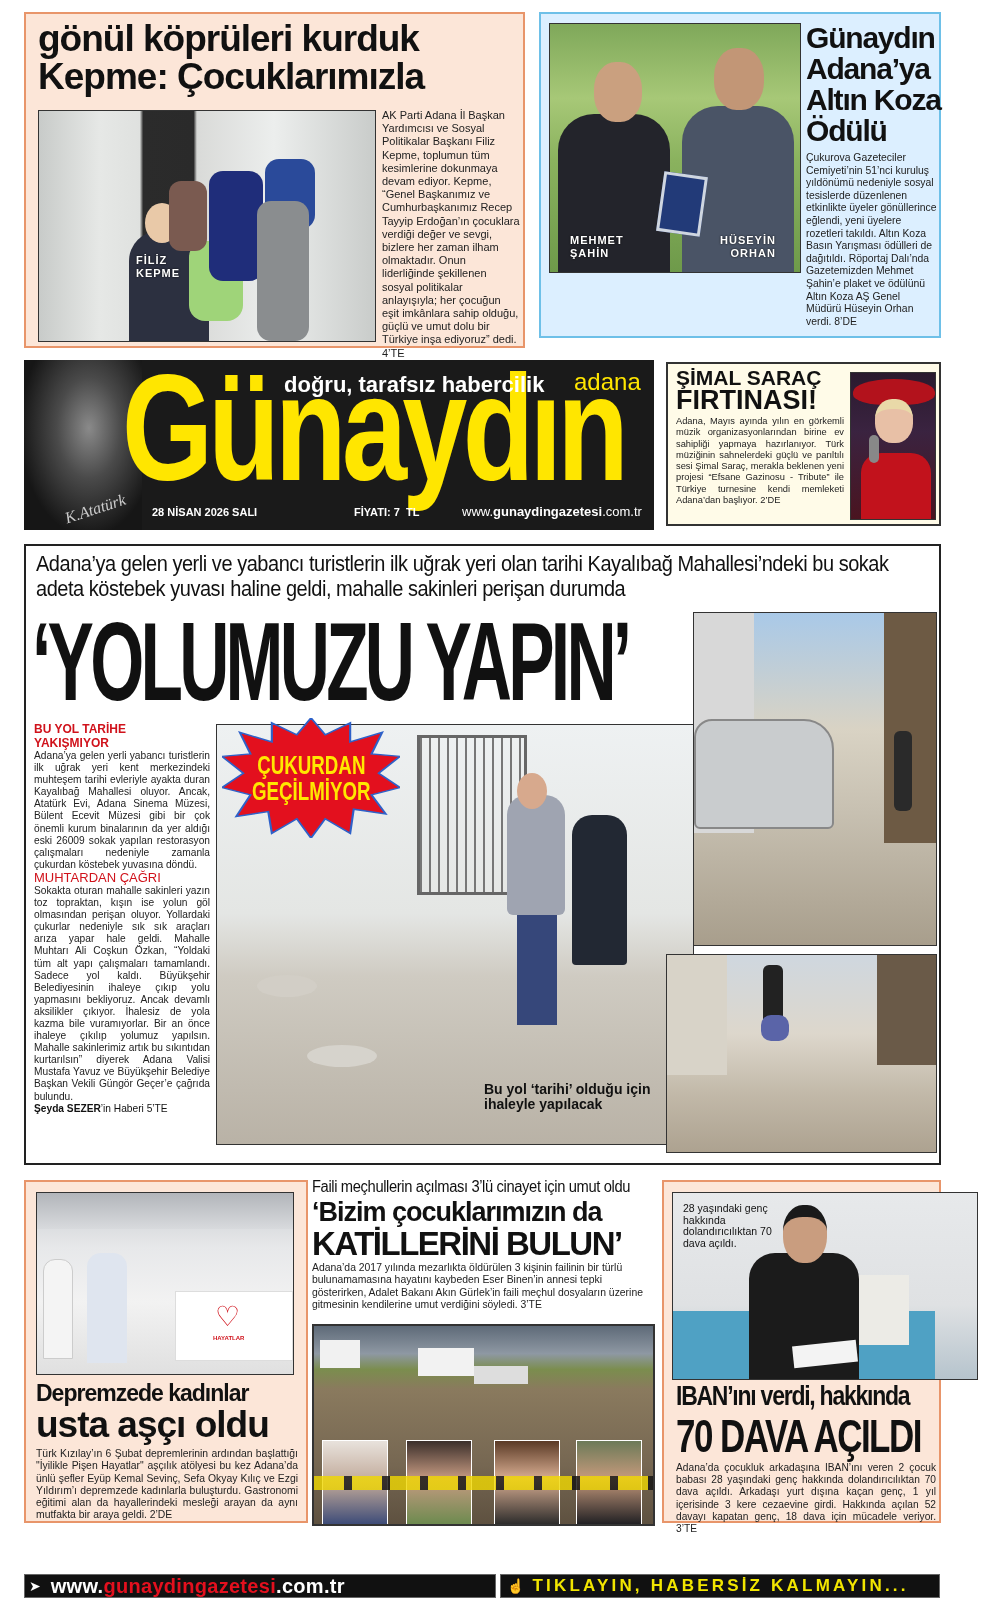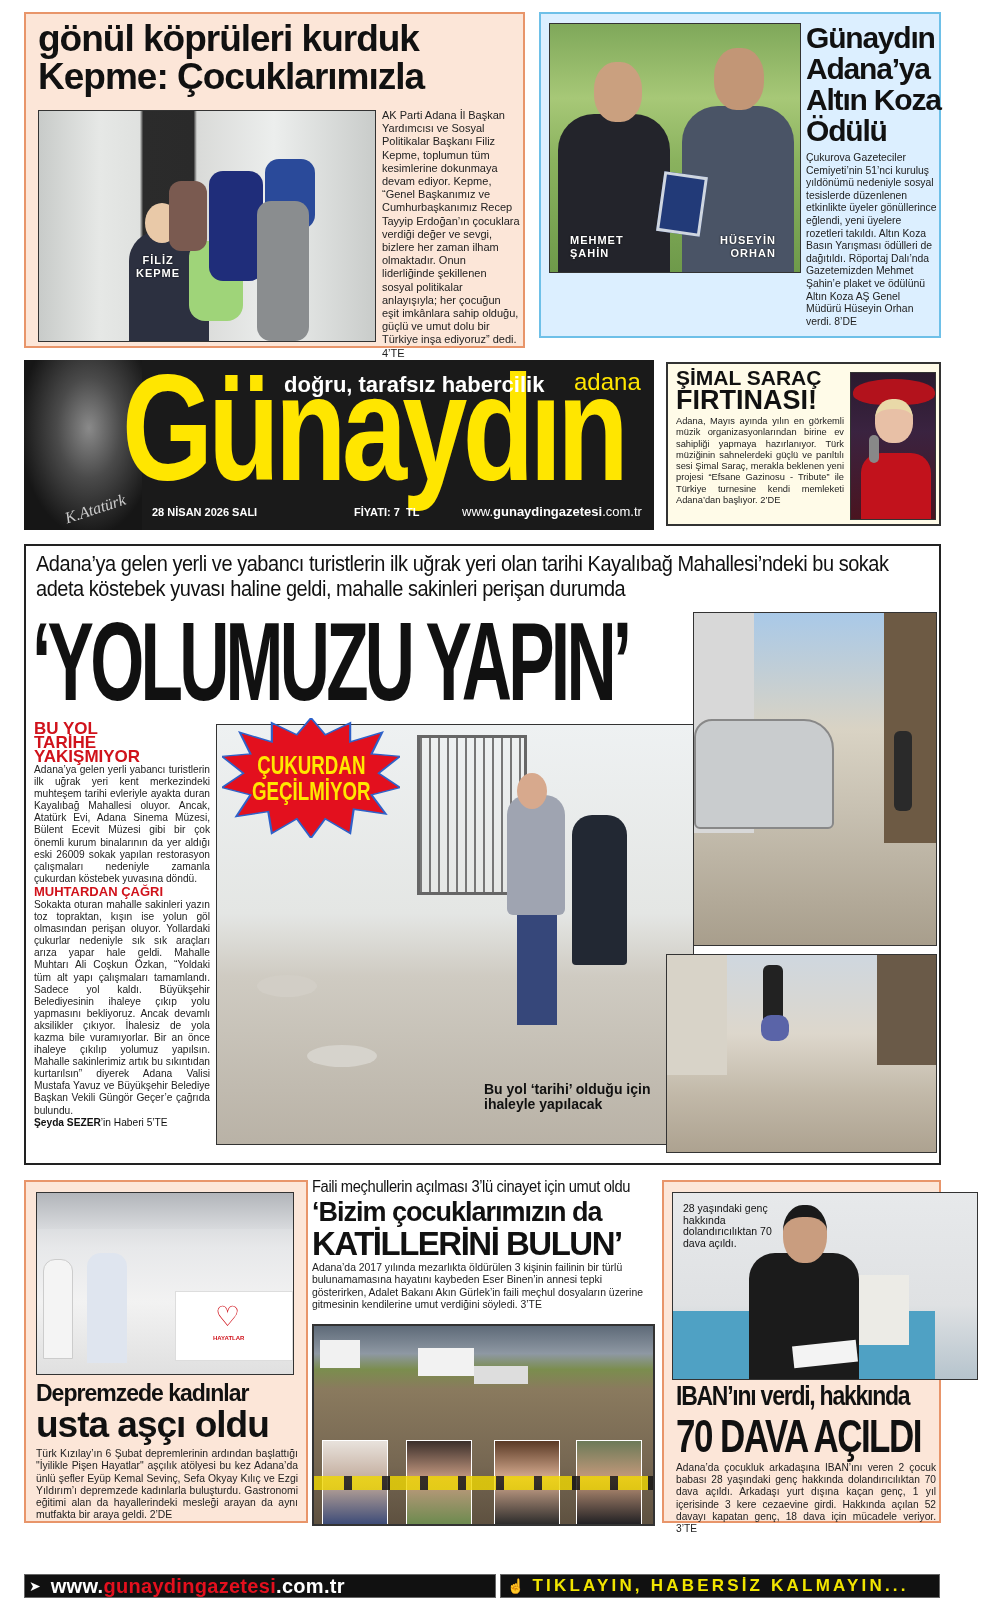--- a/index.html
+++ b/index.html
@@ -27,21 +27,21 @@
     <div>Kepme: Çocuklarımızla</div>
   </div>
   <div class="photo" style="left:12px;top:96px;width:338px;height:232px;background:linear-gradient(90deg,#c8cbc9 0%,#e6e8e6 18%,#dfe1df 30%,#2b2b2b 31%,#2a2a2a 46%,#d9dad8 47%,#eceeed 70%,#c9ccca 100%);">
     <div style="position:absolute;left:90px;top:120px;width:80px;height:112px;background:#2c3040;border-radius:30px 30px 0 0"></div>
     <div style="position:absolute;left:106px;top:92px;width:34px;height:40px;background:#e9c9a8;border-radius:50%"></div>
     <div style="position:absolute;left:150px;top:130px;width:54px;height:80px;background:#9fd479;border-radius:16px"></div>
     <div style="position:absolute;left:170px;top:60px;width:54px;height:110px;background:#1f2d7a;border-radius:14px"></div>
     <div style="position:absolute;left:226px;top:48px;width:50px;height:70px;background:#2a4a9a;border-radius:14px"></div>
     <div style="position:absolute;left:218px;top:90px;width:52px;height:140px;background:#8a8d8f;border-radius:14px"></div>
     <div style="position:absolute;left:130px;top:70px;width:38px;height:70px;background:#7a5a50;border-radius:12px"></div>
-    <div class="caption-tag" style="left:97px;top:143px;text-align:center;">
+    <div class="caption-tag" style="left:97px;top:143px;">
       <div>FİLİZ</div>
       <div>KEPME</div>
     </div>
   </div>
   <div class="body-text" style="position:absolute;left:356px;top:95px;width:138px;font-size:11px;line-height:13.2px;">AK Parti Adana İl Başkan Yardımcısı ve Sosyal Politikalar Başkanı Filiz Kepme, toplumun tüm kesimlerine dokunmaya devam ediyor. Kepme, “Genel Başkanımız ve Cumhurbaşkanımız Recep Tayyip Erdoğan’ın çocuklara verdiği değer ve sevgi, bizlere her zaman ilham olmaktadır. Onun liderliğinde şekillenen sosyal politikalar anlayışıyla; her çocuğun eşit imkânlara sahip olduğu, güçlü ve umut dolu bir Türkiye inşa ediyoruz” dedi. 4’TE</div>
 </div>
 
 <div class="abs box-blue" style="left:539px;top:12px;width:402px;height:326px;">
   <div class="photo" style="left:8px;top:9px;width:252px;height:250px;background:linear-gradient(180deg,#7fa85a 0%,#a7c877 30%,#8ab25e 55%,#6e9a4a 100%);">
     <div style="position:absolute;left:8px;top:90px;width:112px;height:222px;background:#23242b;border-radius:36px 36px 0 0"></div>
@@ -128,23 +128,23 @@
       </svg>
     <span style="font-size:26px;">
       <span style="display:block;transform:none">ÇUKURDAN</span>
       <span style="display:block;transform:none">GEÇİLMİYOR</span>
     </span>
   </div>
 
   <div style="position:absolute;left:458px;top:536px;width:170px;font-weight:bold;font-size:14px;line-height:15px;color:#111;">Bu yol ‘tarihi’ olduğu için ihaleyle yapılacak</div>
 
   <div style="position:absolute;left:8px;top:176px;width:176px;">
-    <div style="color:#d0121b;font-weight:900;font-size:17px;line-height:14px;width:110px;">BU YOL TARİHE YAKIŞMIYOR</div>
+    <div style="color:#d0121b;font-weight:900;font-size:12px;line-height:14px;width:110px;">BU YOL TARİHE YAKIŞMIYOR</div>
     <div class="body-text justify" style="font-size:10.2px;line-height:12.1px;">Adana’ya gelen yerli yabancı turistlerin ilk uğrak yeri kent merkezindeki muhteşem tarihi evleriyle ayakta duran Kayalıbağ Mahallesi oluyor. Ancak, Atatürk Evi, Adana Sinema Müzesi, Bülent Ecevit Müzesi gibi bir çok önemli kurum binalarının da yer aldığı eski 26009 sokak yapılan restorasyon çalışmaları nedeniyle zamanla çukurdan köstebek yuvasına döndü.</div>
-    <div style="color:#d0121b;font-weight:700;font-size:13px;line-height:14px;">MUHTARDAN ÇAĞRI</div>
+    <div style="color:#d0121b;font-weight:400;font-size:13px;line-height:14px;">MUHTARDAN ÇAĞRI</div>
     <div class="body-text justify" style="font-size:10.2px;line-height:12.1px;">Sokakta oturan mahalle sakinleri yazın toz topraktan, kışın ise yolun göl olmasından perişan oluyor. Yollardaki çukurlar nedeniyle sık sık araçları arıza yapar hale geldi. Mahalle Muhtarı Ali Coşkun Özkan, “Yoldaki tüm alt yapı çalışmaları tamamlandı. Sadece yol kaldı. Büyükşehir Belediyesinin ihaleye çıkıp yolu yapmasını bekliyoruz. Ancak devamlı aksilikler çıkıyor. İhalesiz de yola kazma bile vuramıyorlar. Bir an önce ihaleye çıkılıp yolumuz yapılsın. Mahalle sakinlerimiz artık bu sıkıntıdan kurtarılsın” diyerek Adana Valisi Mustafa Yavuz ve Büyükşehir Belediye Başkan Vekili Güngör Geçer’e çağrıda bulundu.</div>
     <div style="font-size:10.2px;line-height:12.1px;">
       <span style="font-weight:bold">Şeyda SEZER</span><span>’in Haberi 5’TE</span>
     </div>
   </div>
 </div>
 
 <div class="abs box-salmon" style="left:24px;top:1180px;width:284px;height:343px;">
   <div class="photo" style="left:10px;top:10px;width:258px;height:183px;background:linear-gradient(180deg,#c9ccd0 0%,#e7e8ea 30%,#f2f2f2 60%,#e0e0e0 100%);">
     <div style="position:absolute;left:0;top:0;width:258px;height:36px;background:linear-gradient(180deg,#b2b5ba,#d8dadd)"></div>

